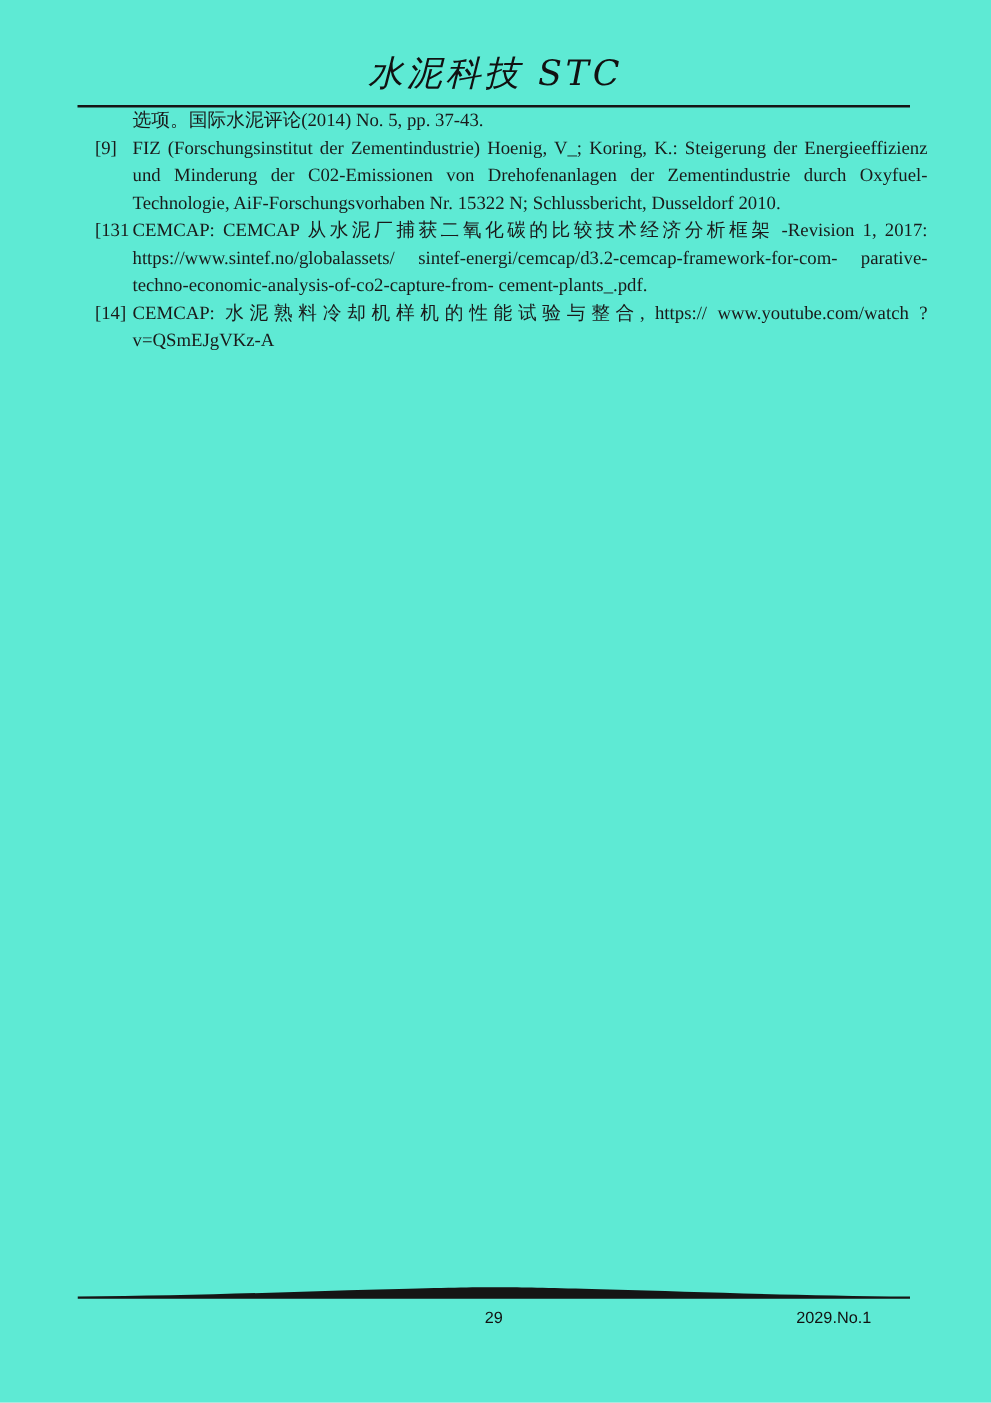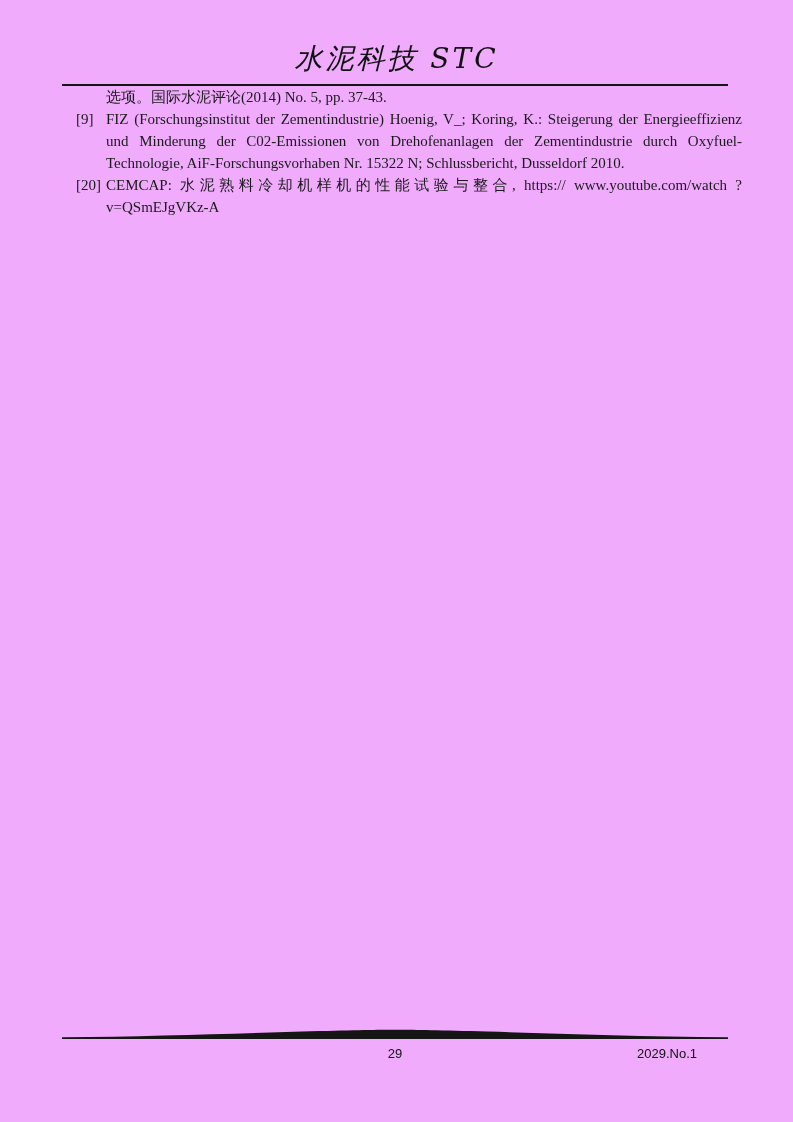--- a/index.html
+++ b/index.html
@@ -1,21 +1,21 @@
 <!DOCTYPE html>
 <html><head>
 <meta charset="utf-8">
 <style>
   html, body { margin: 0; padding: 0; background: #e8e8e8; }
   .page {
     position: relative;
     width: 793px;
     height: 1122px;
     margin: 0 auto;
-    background: #f0abfc;
+    background: #5eead4;
     color: #1a1a1a;
     font-family: "Liberation Serif", serif;
     overflow: hidden;
   }
 
   
   .journal-title {
     position: absolute;
     top: 40px;
     left: 0;
@@ -106,23 +106,26 @@
 
     <p class="cont-line">选项。国际水泥评论(2014) No. 5, pp. 37-43.</p>
 
     <p class="ref">
       <span class="marker">[9]</span><span>FIZ (Forschungsinstitut der Zementindustrie) Hoenig, V_; Koring, K.: Steigerung der Energieeffizienz und Minderung der C02-Emissionen von Drehofenanlagen der Zementindustrie durch Oxyfuel-Technologie, AiF-Forschungsvorhaben Nr. 15322 N; Schlussbericht, Dusseldorf 2010.</span>
     </p>
 
 
 
 
+    <p class="ref">
+      <span class="marker">[131</span><span>CEMCAP: CEMCAP 从水泥厂捕获二氧化碳的比较技术经济分析框架 -Revision 1, 2017: https://www.sintef.no/globalassets/ sintef-energi/cemcap/d3.2-cemcap-framework-for-com- parative-techno-economic-analysis-of-co2-capture-from- cement-plants_.pdf.</span>
+    </p>
 
     <p class="ref">
-      <span class="marker">[20]</span><span>CEMCAP: 水泥熟料冷却机样机的性能试验与整合, https:// www.youtube.com/watch ?v=QSmEJgVKz-A</span>
+      <span class="marker">[14]</span><span>CEMCAP: 水泥熟料冷却机样机的性能试验与整合, https:// www.youtube.com/watch ?v=QSmEJgVKz-A</span>
     </p>
 
   </div>
 
   <svg class="footer-rule" viewBox="0 0 666 13" preserveAspectRatio="none" aria-hidden="true">
     <path d="M0,9.2
              C 90,8.6 170,5.5 240,3.6
              C 290,2.3 310,1.8 333,1.8
              C 356,1.8 376,2.3 426,3.6
              C 496,5.5 576,8.6 666,9.2

